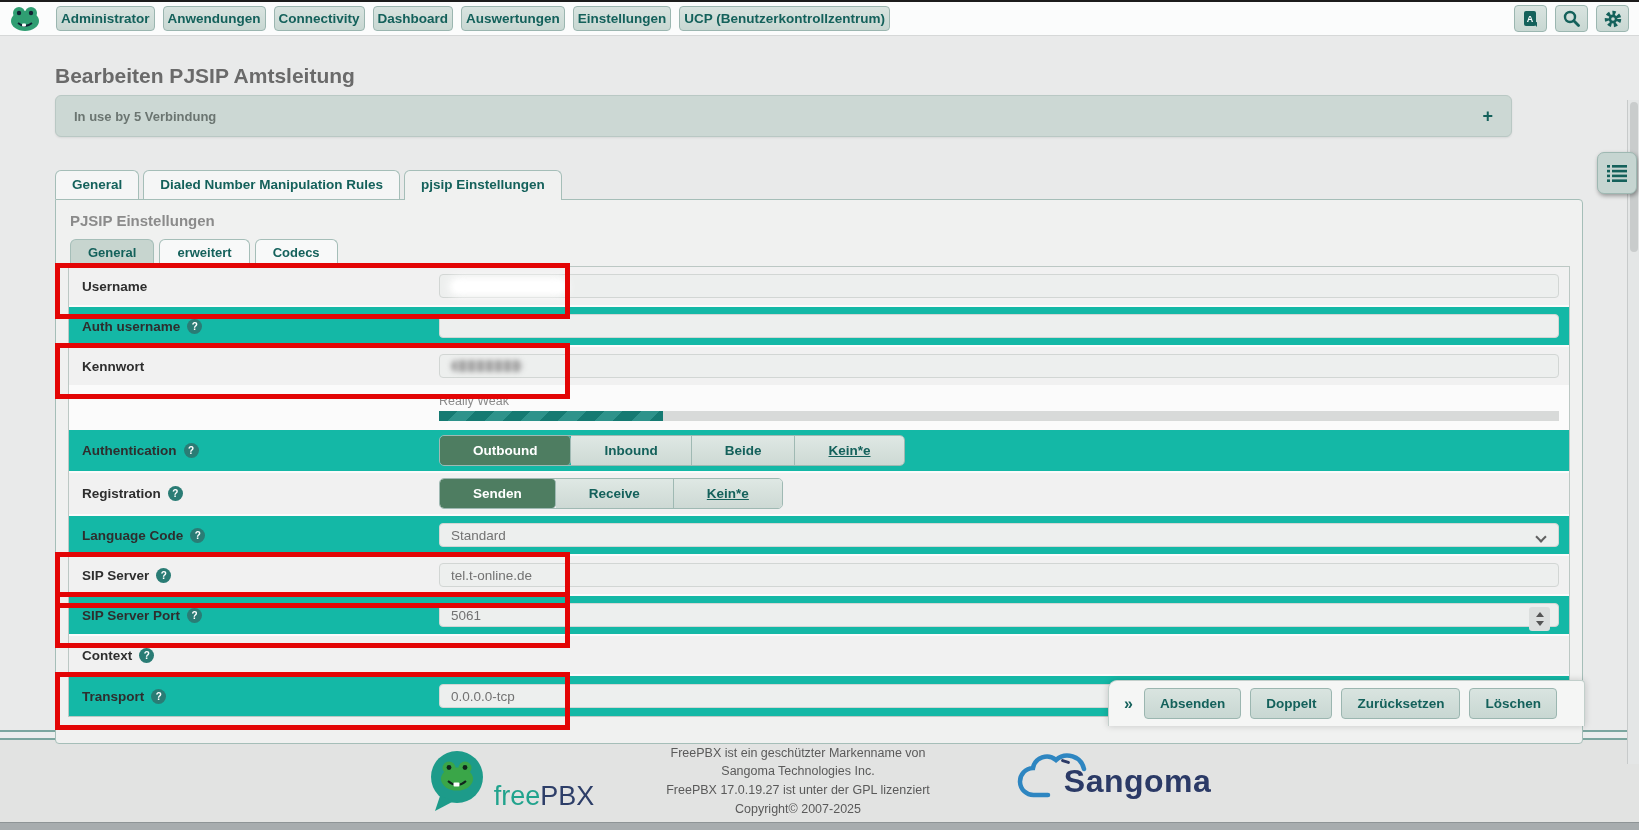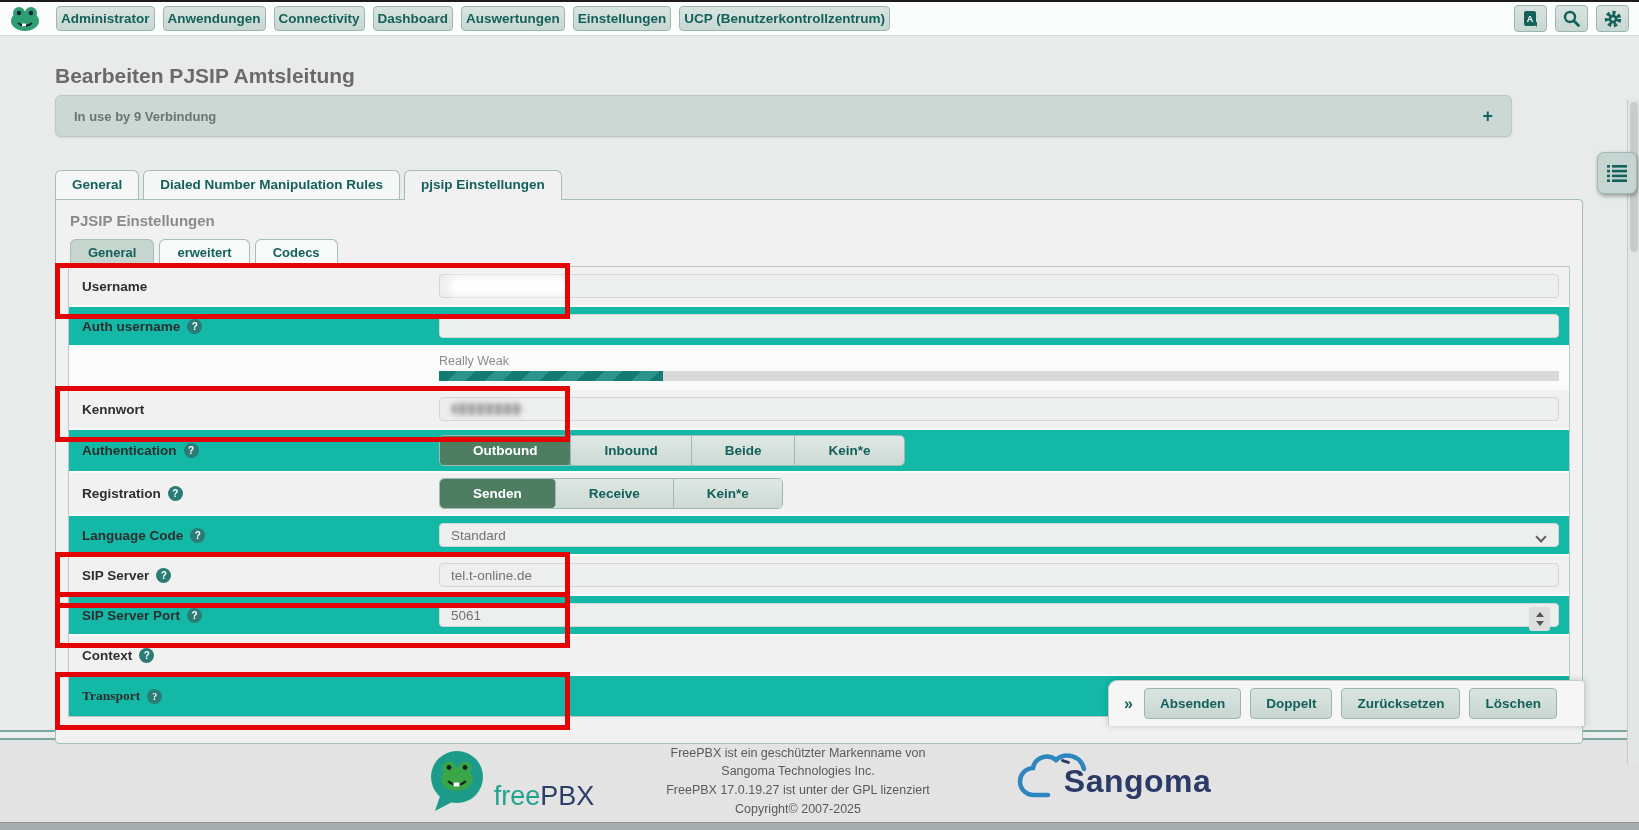--- a/index.html
+++ b/index.html
@@ -38,21 +38,21 @@
            border-radius:0 4px 4px 4px; padding:8px 12px 26px; min-height:512px; position:relative; z-index:2; }
   .section-heading { color:#8b8b8b; font-weight:bold; font-size:15px; margin:4px 0 10px 2px; }
 
   .subtabs { display:flex; margin-left:2px; }
   .subtab { padding:5px 17px 6px; border:1px solid #a5beb8; border-bottom:none; border-radius:6px 6px 0 0;
             background:#f8f9f9; color:#14615b; font-weight:bold; font-size:13px; margin-right:5px; cursor:pointer; }
   .subtab.active { background:#c7d5cf; }
 
   .form-box { border:1px solid #bcc8c4; background:#fbfbfb; }
   .row { display:flex; min-height:40px; border-bottom:2px solid #fbfbfb; position:relative; }
-  .row:last-child { border-bottom:none;font-family:Liberation Serif, serif; }
+  .row:last-child { border-bottom:none; }
   .stripe-a { background:#f1f1f1; }
   .stripe-b { background:#14b8a6; }
   .cell-label { width:370px; display:flex; align-items:center; gap:7px; padding-left:13px;
                 font-weight:bold; color:#2e2e2e; font-size:13.5px; }
   .cell-input { flex:1; display:flex; align-items:center; padding:5px 10px 5px 0; }
   .help { width:15px; height:15px; border-radius:50%; background:#2a7c75; color:#fff; font-size:10px; font-weight:bold;
           display:inline-flex; align-items:center; justify-content:center; cursor:pointer; flex:none; }
   .input, .selectbox { flex:1; height:24px; background:#edefee; border:1px solid #d2d6d4; border-radius:4px;
           display:flex; align-items:center; padding:0 11px; color:#727272; font-size:13.5px; position:relative; }
   .caret { width:8px; height:8px; border-right:2px solid #606060; border-bottom:2px solid #606060;
@@ -62,21 +62,21 @@
   .tri-up { width:0; height:0; border-left:4px solid transparent; border-right:4px solid transparent; border-bottom:5px solid #555; }
   .tri-down { width:0; height:0; border-left:4px solid transparent; border-right:4px solid transparent; border-top:5px solid #555; }
 
   .redact { height:15px; width:115px; border-radius:7px; }
   .r-light { background:#ffffff; filter:blur(2.5px); box-shadow:0 0 8px 2px #fdfdfd; }
   .r-dark  { width:72px; height:12px; background:repeating-linear-gradient(90deg,#9d9d9d 0 5px,#c9c9c9 5px 9px); filter:blur(2.5px); }
 
   .btnset { display:inline-flex; border:1px solid #9fb9b3; border-radius:5px; overflow:hidden; }
   .seg { padding:7px 33px; background:linear-gradient(#dfe8e4,#cdd9d4); color:#14615b; font-weight:bold;
          font-size:13.5px; border-right:1px solid #9fb9b3; cursor:pointer; }
-  .seg:last-child { border-right:none; }
+  .seg:last-child { border-right:none;text-decoration:underline; }
   .seg.active { background:#4e7d61; color:#fff; border-radius:4px; }
 
   .row-strength { background:#fbfbfb; min-height:34px; }
   .strength-wrap { display:flex; flex-direction:column; width:100%; gap:3px; padding:2px 0; }
   .strength-label { color:#8a8a8a; font-size:12.5px; }
   .bar-track { width:100%; height:10px; background:#d8dad9; }
   .bar-fill { height:100%; background:repeating-linear-gradient(135deg,#157a72 0 13px,#2e938b 13px 26px); }
 
   .hl::after { content:""; position:absolute; left:-14px; top:-4px; width:505px; height:calc(100% + 8px);
                border:5px solid #e30505; z-index:5; pointer-events:none; }
@@ -146,21 +146,21 @@
       <circle cx="9" cy="9" r="4.4" fill="#14615b"></circle>
       <circle cx="9" cy="9" r="1.8" fill="#c8d7d2"></circle>
     </svg>
   </button>
 </div>
 
 <div class="content">
   <div class="page-title">Bearbeiten PJSIP Amtsleitung</div>
 
   <div class="notice">
-    <span class="notice-text">In use by 9 Verbindung</span>
+    <span class="notice-text">In use by 5 Verbindung</span>
     <span class="notice-plus">+</span>
   </div>
 
   <div class="menu-toggle">
     <svg width="20" height="17" viewBox="0 0 20 17">
       <g fill="#14615b">
         <rect x="0" y="0" width="3" height="2.6"></rect>
           <rect x="5" y="0" width="15" height="2.6"></rect>
         <rect x="0" y="4.8" width="3" height="2.6"></rect>
           <rect x="5" y="4.8" width="15" height="2.6"></rect>
@@ -205,43 +205,43 @@
           <span>Auth username</span>
           <span class="help">?</span>
         </div>
         <div class="cell-input">
           <div class="input">
             <span></span>
           </div>
         </div>
       </div>
 
+      <div class="row stripe-a hl">
+        <div class="cell-label">
+          <span>Kennwort</span>
+        </div>
+        <div class="cell-input">
+          <div class="input">
+            <span class="redact r-dark"></span>
+          </div>
+        </div>
+      </div>
+
       <div class="row row-strength">
         <div class="cell-label"></div>
         <div class="cell-input">
           <div class="strength-wrap">
             <span class="strength-label">Really Weak</span>
             <div class="bar-track">
               <div class="bar-fill" style="width: 20%;"></div>
             </div>
           </div>
         </div>
       </div>
 
-      <div class="row stripe-a hl">
-        <div class="cell-label">
-          <span>Kennwort</span>
-        </div>
-        <div class="cell-input">
-          <div class="input">
-            <span class="redact r-dark"></span>
-          </div>
-        </div>
-      </div>
-
       <div class="row stripe-b">
         <div class="cell-label">
           <span>Authentication</span>
           <span class="help">?</span>
         </div>
         <div class="cell-input">
           <div class="btnset">
             <div class="seg active">Outbound</div>
             <div class="seg">Inbound</div>
             <div class="seg">Beide</div>
@@ -309,20 +309,26 @@
         <div class="cell-label">
           <span>Context</span>
           <span class="help">?</span>
         </div>
       </div>
 
       <div class="row stripe-b hl">
         <div class="cell-label">
           <span>Transport</span>
           <span class="help">?</span>
+        </div>
+        <div class="cell-input">
+          <div class="selectbox">
+            <span>0.0.0.0-tcp</span>
+            <span class="caret"></span>
+          </div>
         </div>
       </div>
 
     </div>
   </div>
 
   <div class="sticky-actions">
     <span class="collapse">»</span>
     <button class="abtn">Absenden</button>
     <button class="abtn">Doppelt</button>

